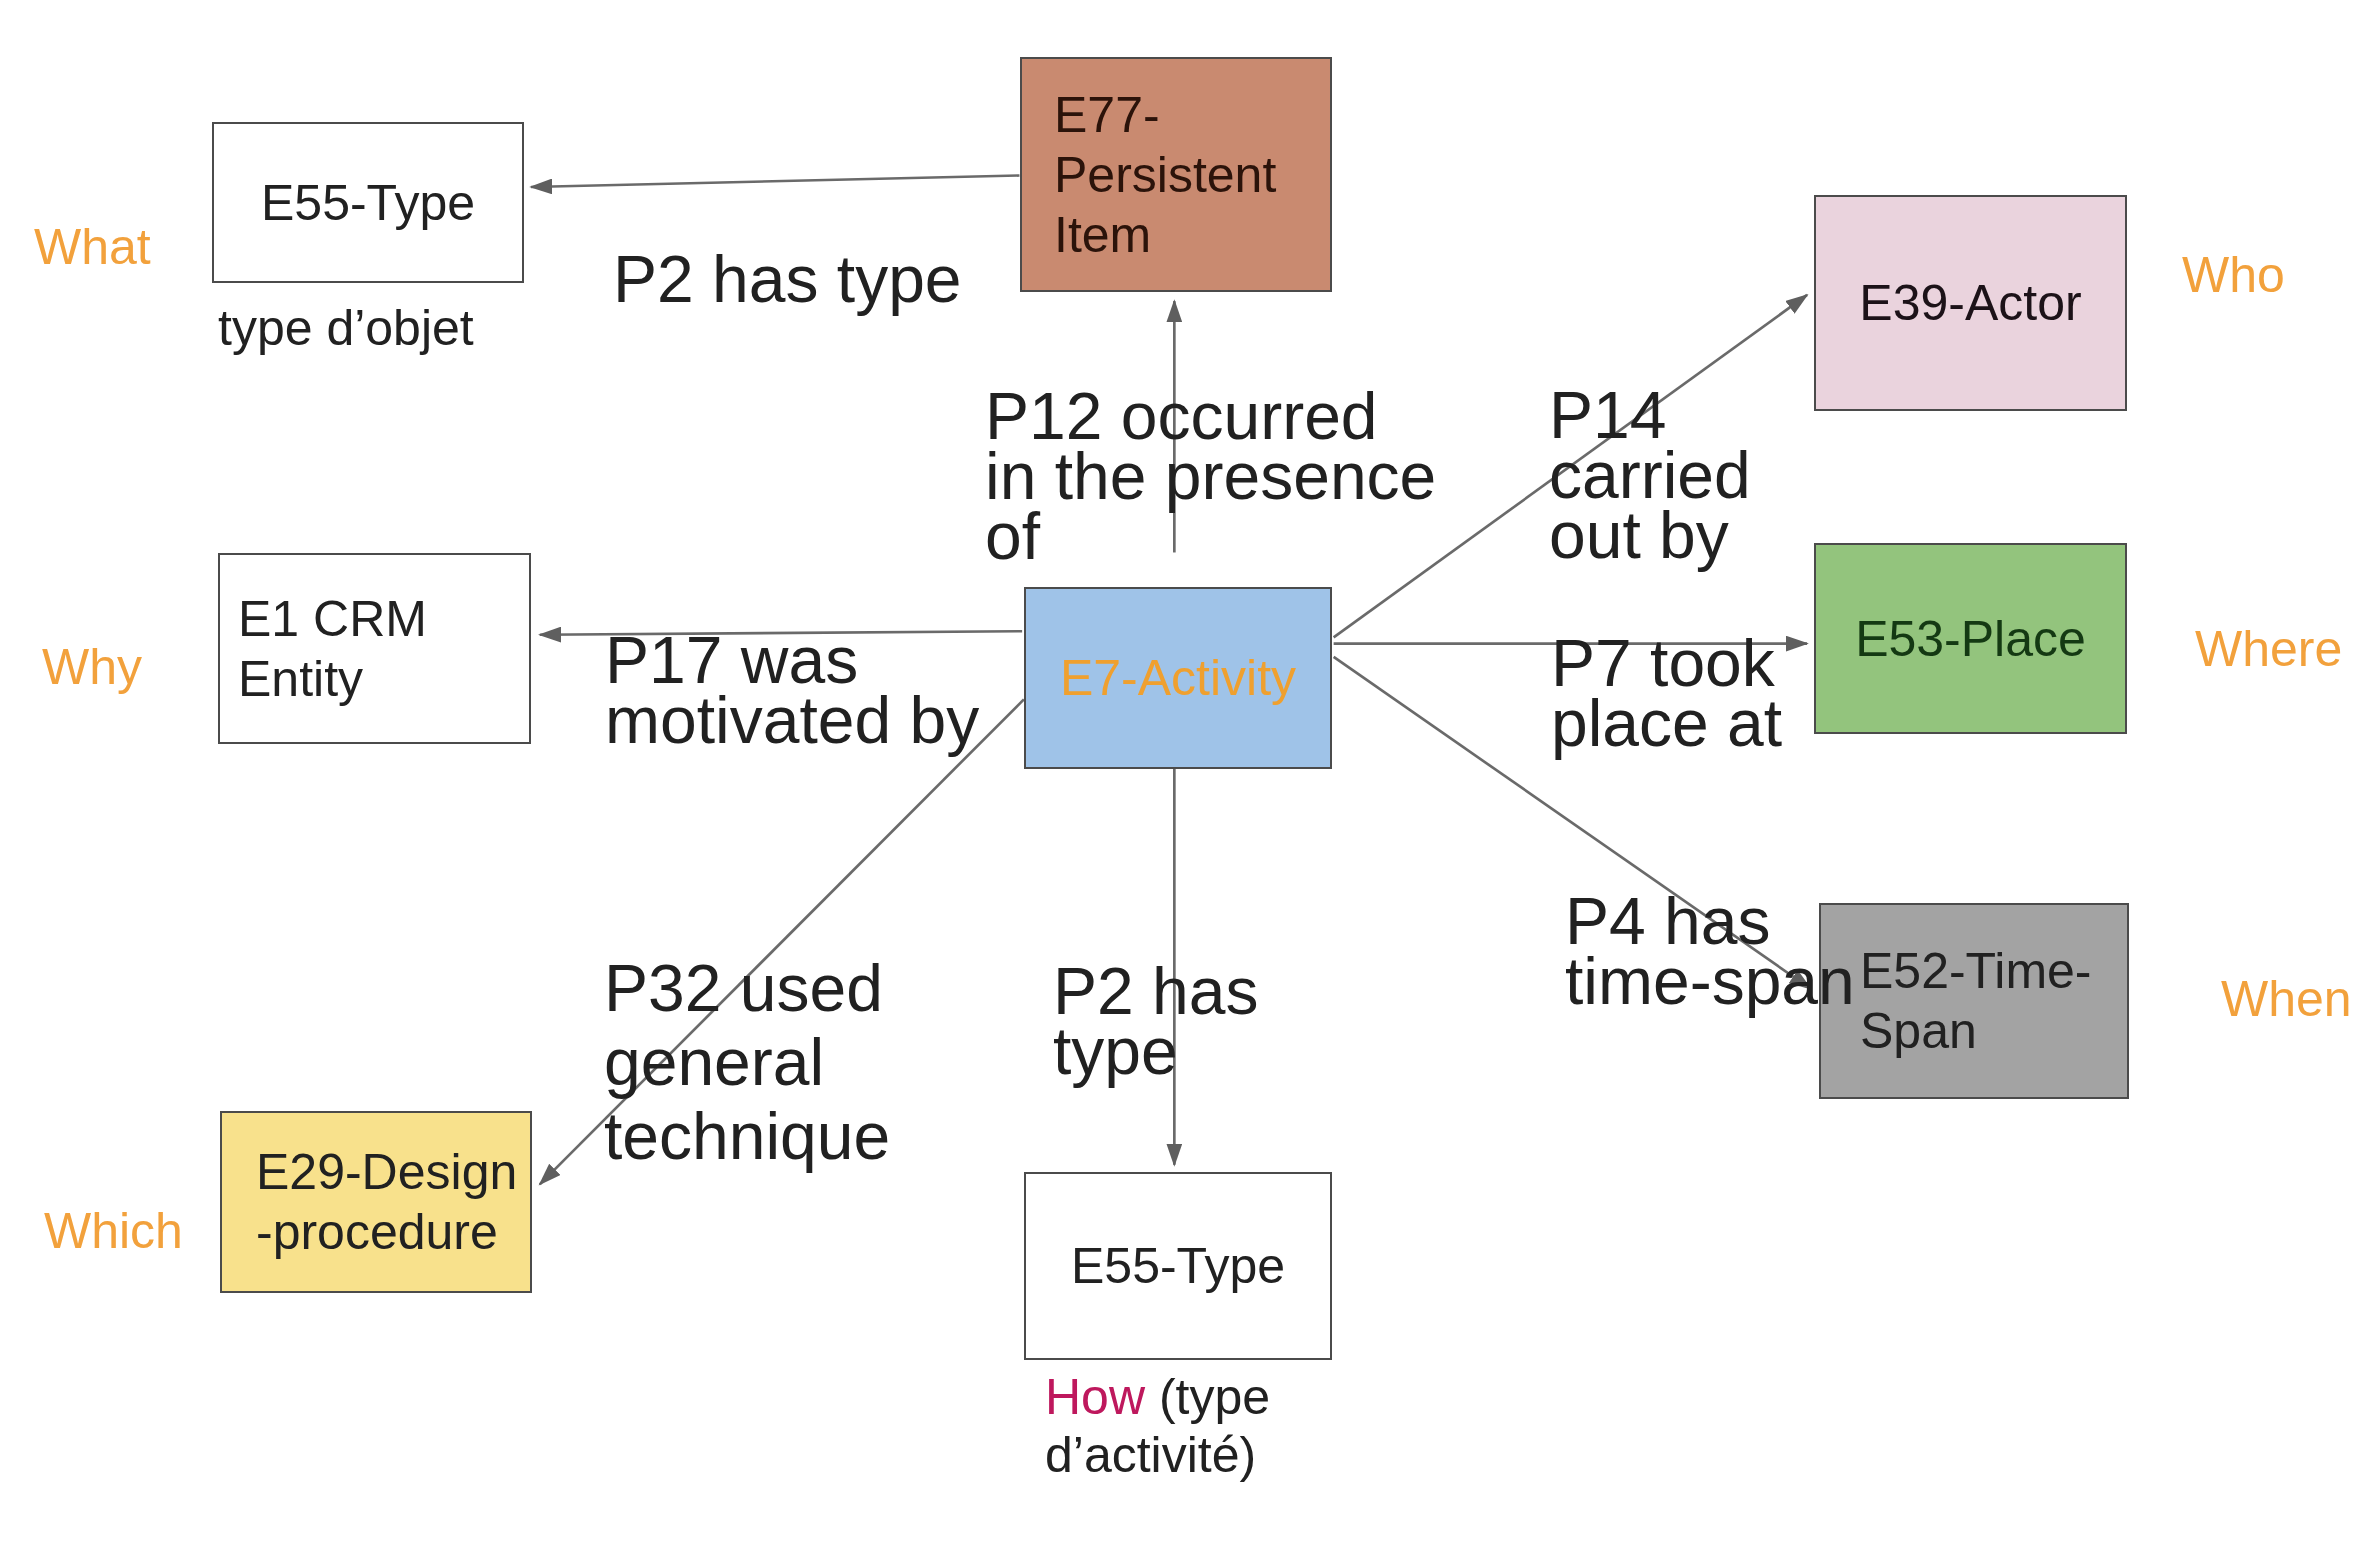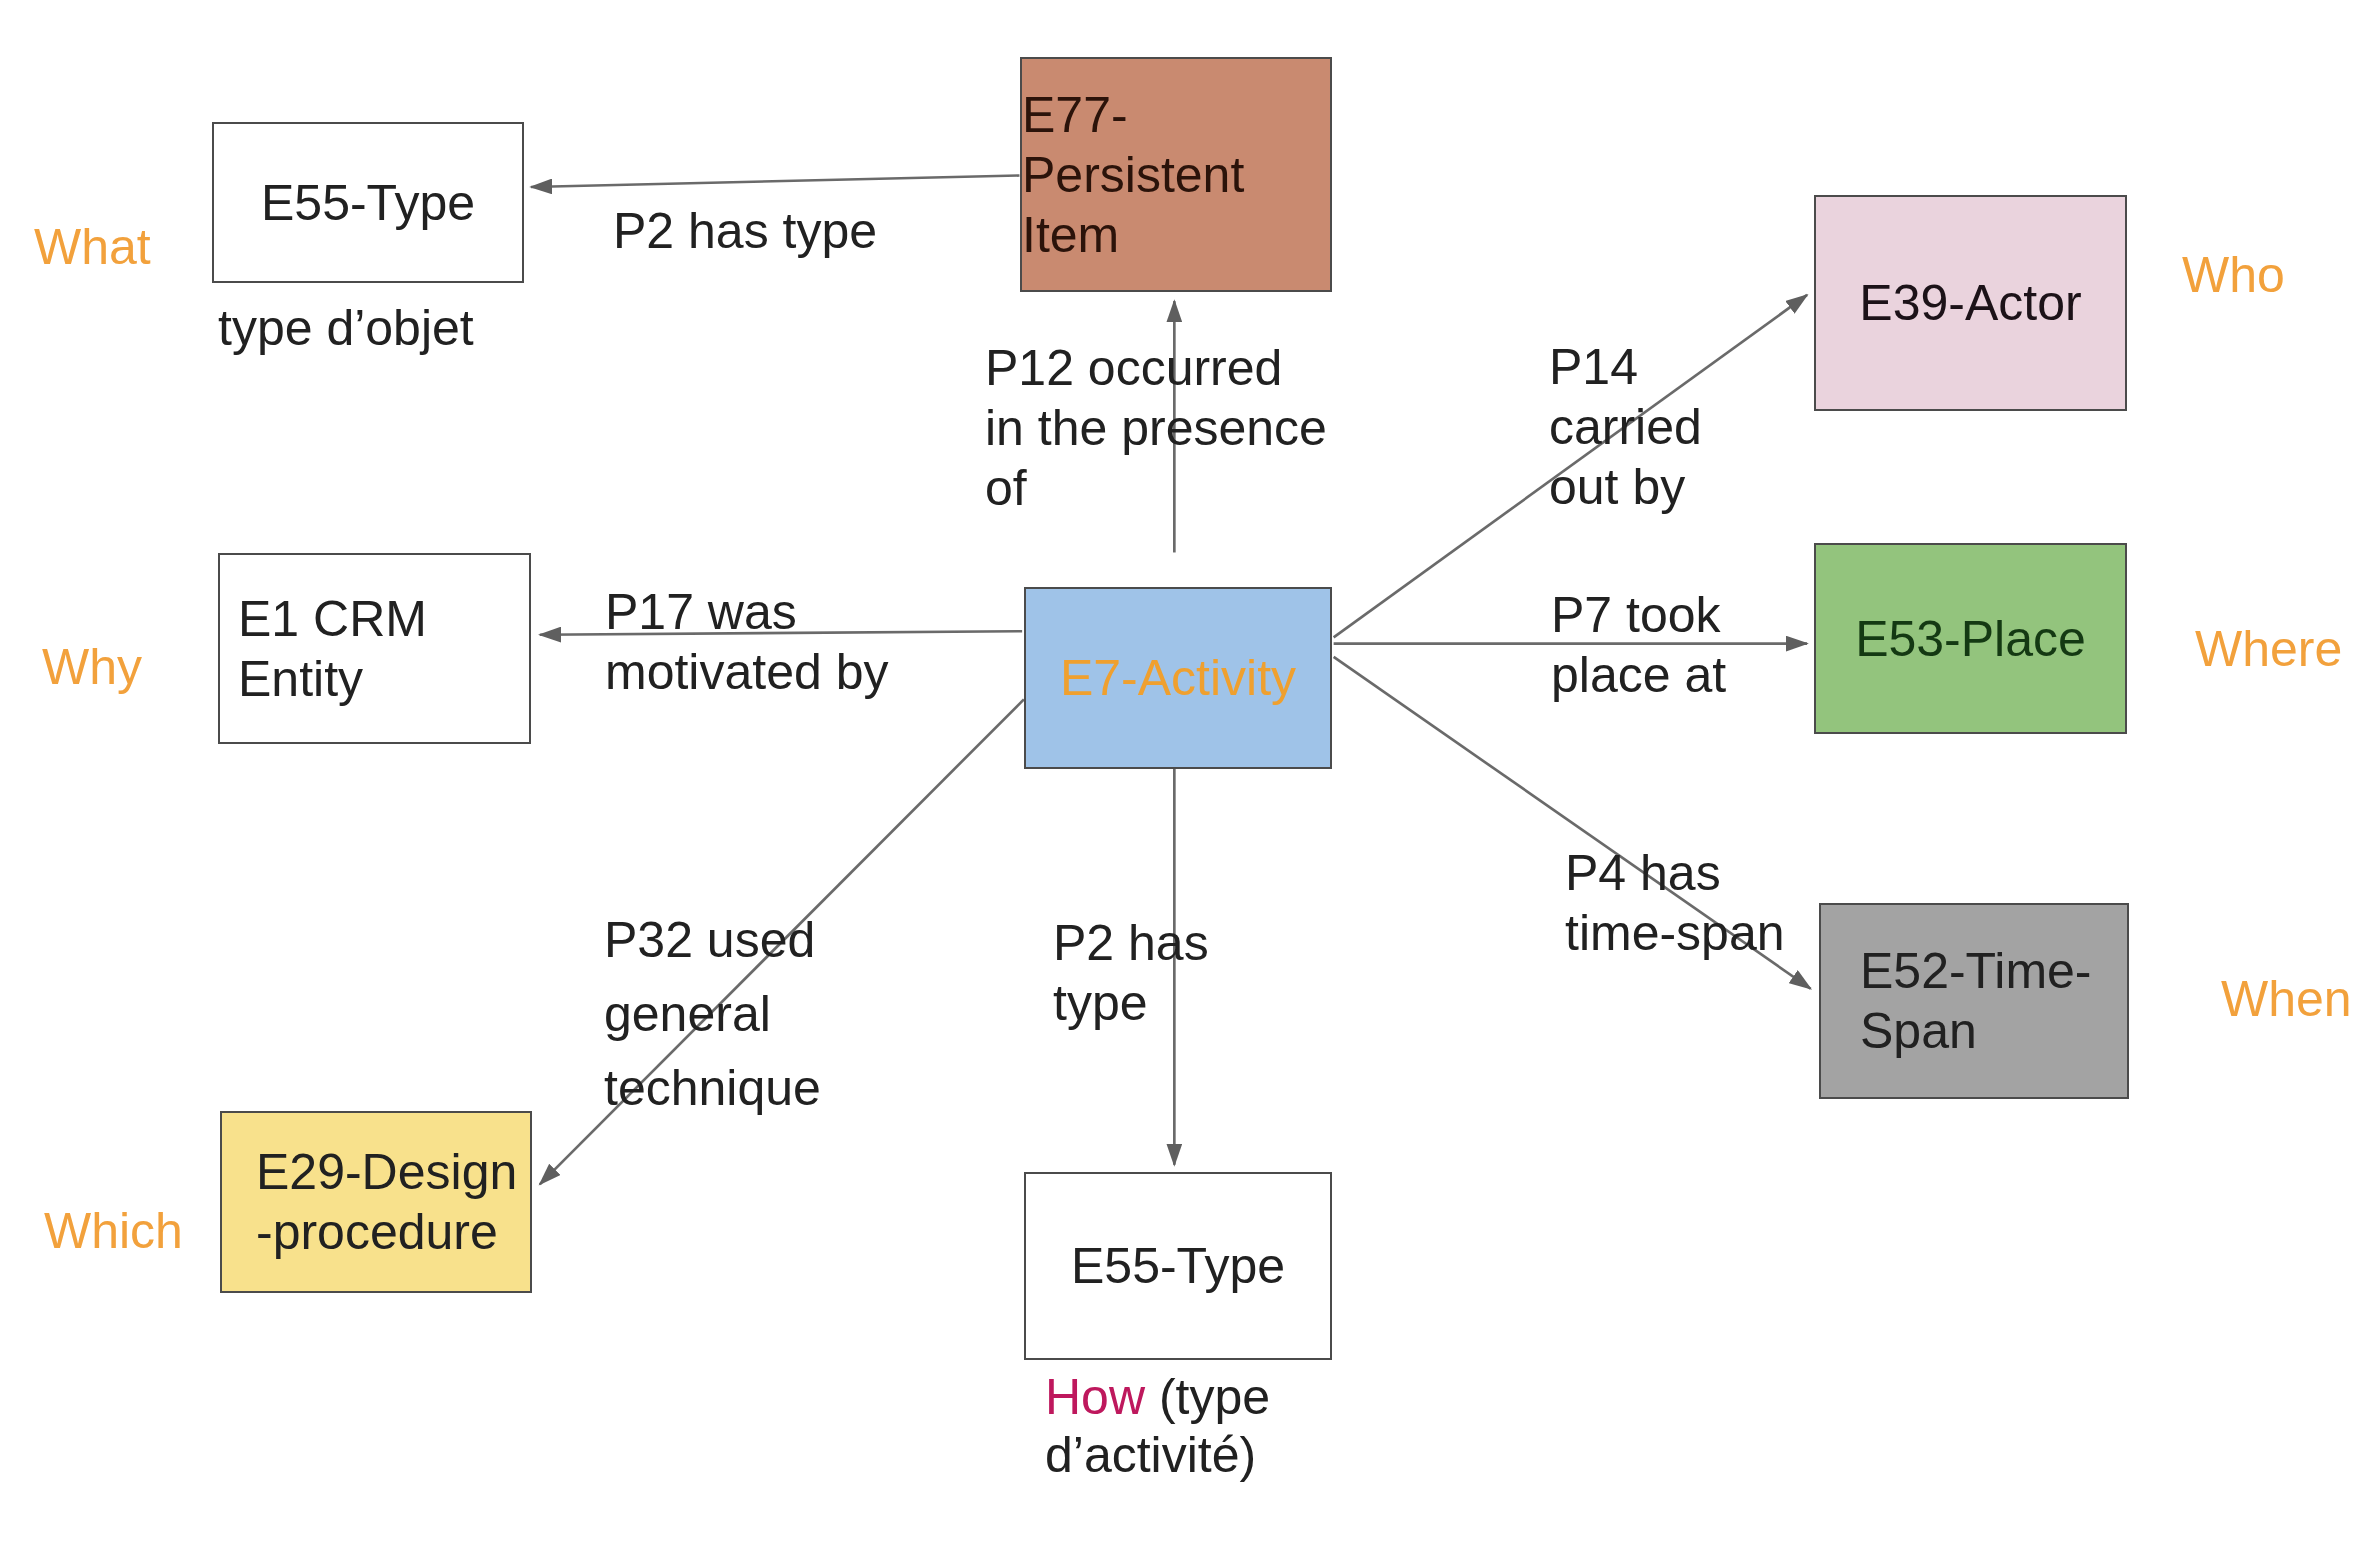--- a/index.html
+++ b/index.html
@@ -9,31 +9,31 @@
   }
   svg.edges{position:absolute;left:0;top:0;width:2377px;height:1543px;}
   .node{
     position:absolute;box-sizing:border-box;border:2.7px solid #4b4b4b;
     display:flex;flex-direction:column;justify-content:center;
     font-size:50px;line-height:60px;white-space:pre-line;color:#212121;
   }
   .node.center{align-items:center;text-align:center;}
   .node.left{align-items:flex-start;text-align:left;}
   .edge-label{
-    position:absolute;font-size:50px;line-height:60px;white-space:pre-line;color:#212121;
+    position:absolute;font-size:66px;line-height:60px;white-space:pre-line;color:#212121;margin-top:48px;
   }
   .edge-label.wide{line-height:74px;}
   .qlabel{position:absolute;font-size:50px;line-height:58px;color:#f2a13c;}
   .caption{position:absolute;font-size:50px;line-height:58px;color:#212121;}
   .how-block{position:absolute;font-size:50px;line-height:58px;color:#212121;}
   .how-block .orange{color:#be185d;}
 
   
   .n-e55-top{left:212px;top:122px;width:312px;height:161px;background:#ffffff;}
-  .n-e77{left:1020px;top:57px;width:312px;height:235px;background:#c98a70;color:#2b130a;}
+  .n-e77{left:1020px;top:57px;width:312px;height:235px;background:#c98a70;padding-left:32px;color:#2b130a;}
   .n-e39{left:1814px;top:195px;width:313px;height:216px;background:#ead3dd;color:#1c1218;}
   .n-e53{left:1814px;top:543px;width:313px;height:191px;background:#93c47d;color:#143913;}
   .n-e52{left:1819px;top:903px;width:310px;height:196px;background:#a3a3a3;padding-left:39px;}
   .n-e1{left:218px;top:553px;width:313px;height:191px;background:#ffffff;padding-left:18px;}
   .n-e29{left:220px;top:1111px;width:312px;height:182px;background:#f8e18c;padding-left:34px;}
   .n-e55-bottom{left:1024px;top:1172px;width:308px;height:188px;background:#ffffff;}
   .n-e7{left:1024px;top:554px;width:308px;height:182px;background:#9fc3e8;color:#efa02f;margin-top:33px;}
 
   
   .l-p2-top{left:613px;top:201px;}

